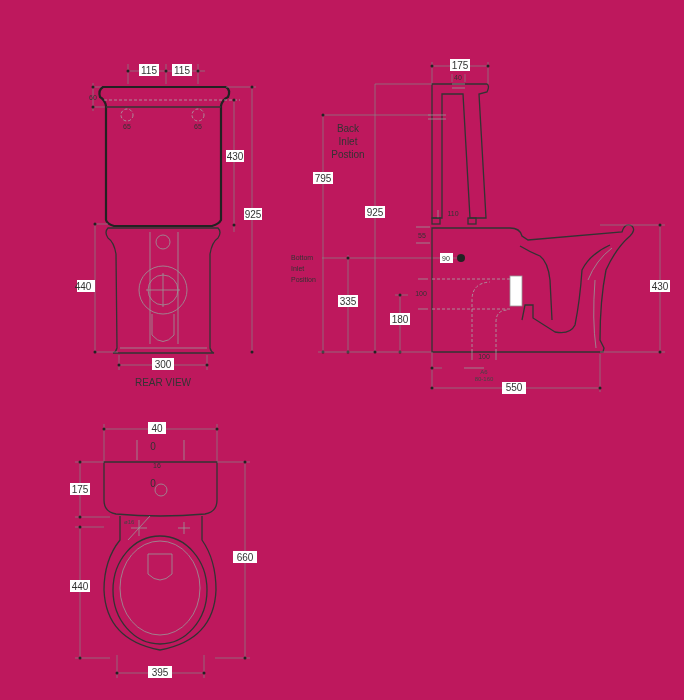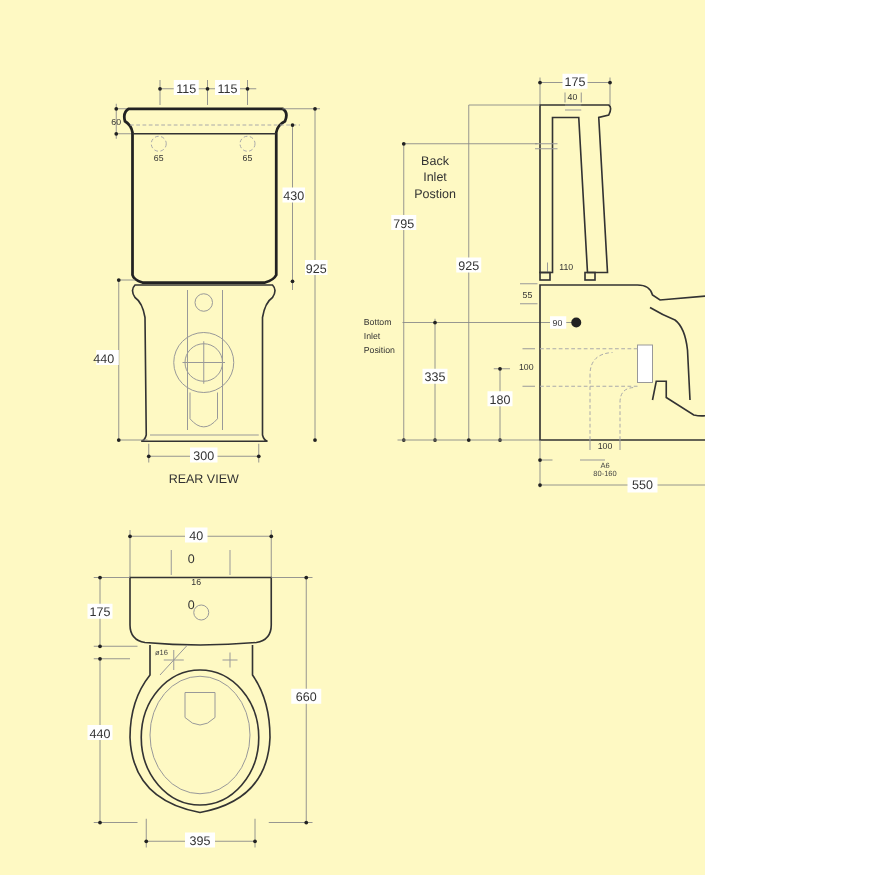--- a/index.html
+++ b/index.html
@@ -1,16 +1,16 @@
 <!DOCTYPE html>
 <html><head>
 <meta charset="utf-8">
 <style>
   html, body { margin: 0; padding: 0; background: #ffffff; }
-  #canvas { position: relative; width: 564px; height: 700px; background: #fef9c3; overflow: hidden; }
+  #canvas { position: relative; width: 684px; height: 700px; background: #be185d; overflow: hidden; }
   svg { position: absolute; left: 0; top: 0; }
   .dim { font-family: "Liberation Sans", sans-serif; font-size: 10px; fill: #333333; }
   .dim-sm { font-family: "Liberation Sans", sans-serif; font-size: 7px; fill: #333333; }
   .dim-xs { font-family: "Liberation Sans", sans-serif; font-size: 6px; fill: #444444; }
   .lbl { font-family: "Liberation Sans", sans-serif; font-size: 10px; fill: #333333; }
   .lbl-sm { font-family: "Liberation Sans", sans-serif; font-size: 7px; fill: #333333; }
   .ln { stroke: #888888; stroke-width: 0.7; fill: none; }
   .thick { stroke: #222222; stroke-width: 2.2; fill: none; }
   .med { stroke: #333333; stroke-width: 1.3; fill: none; }
   .thin { stroke: #999999; stroke-width: 0.8; fill: none; }

